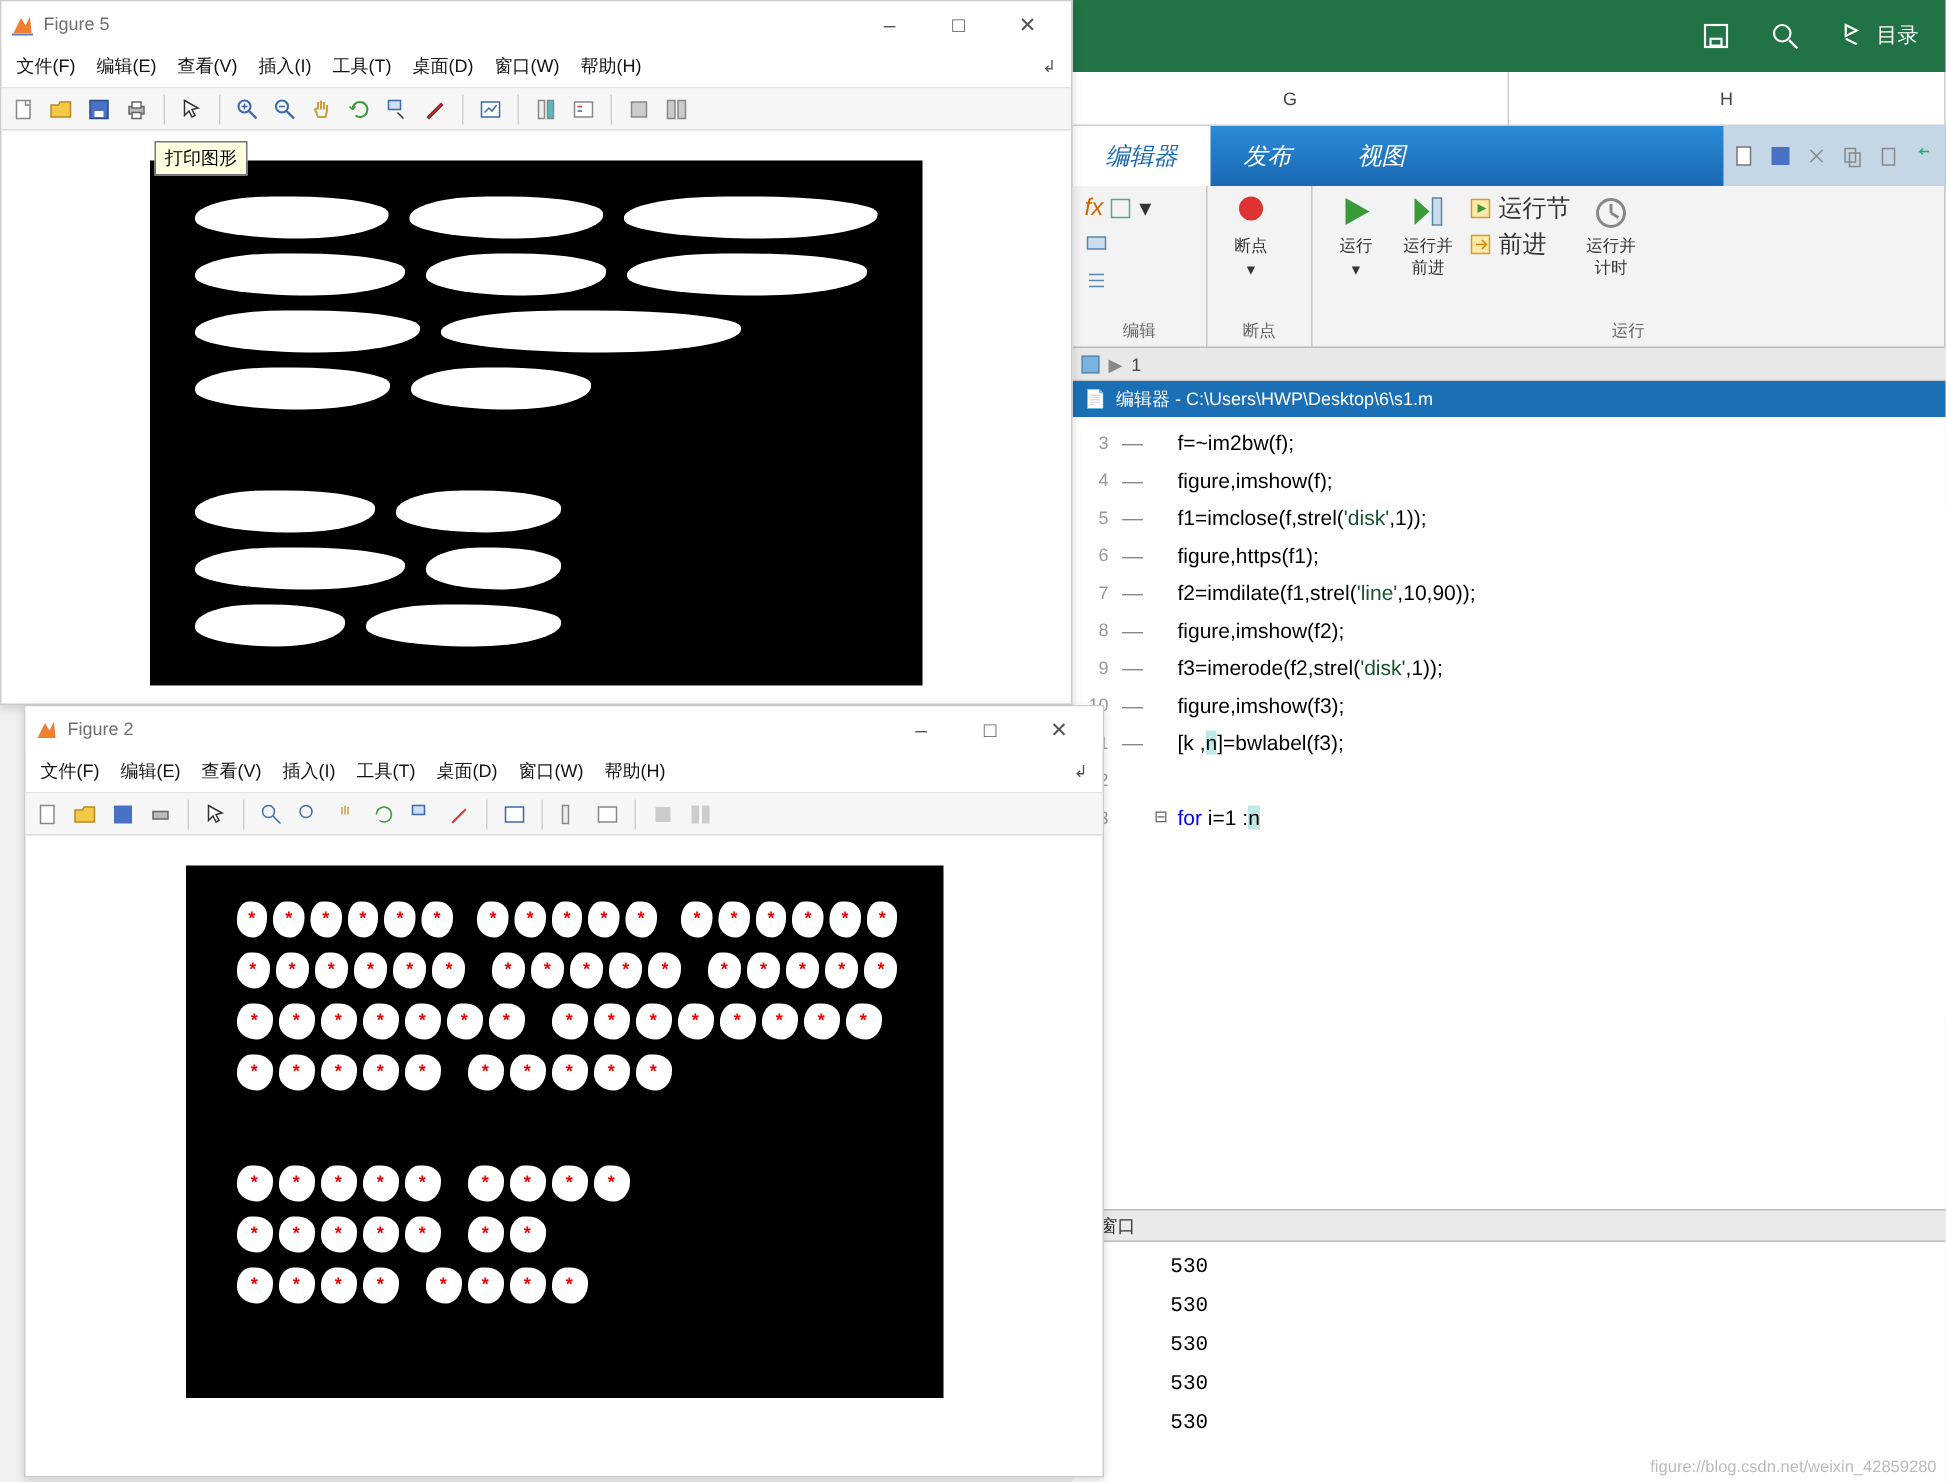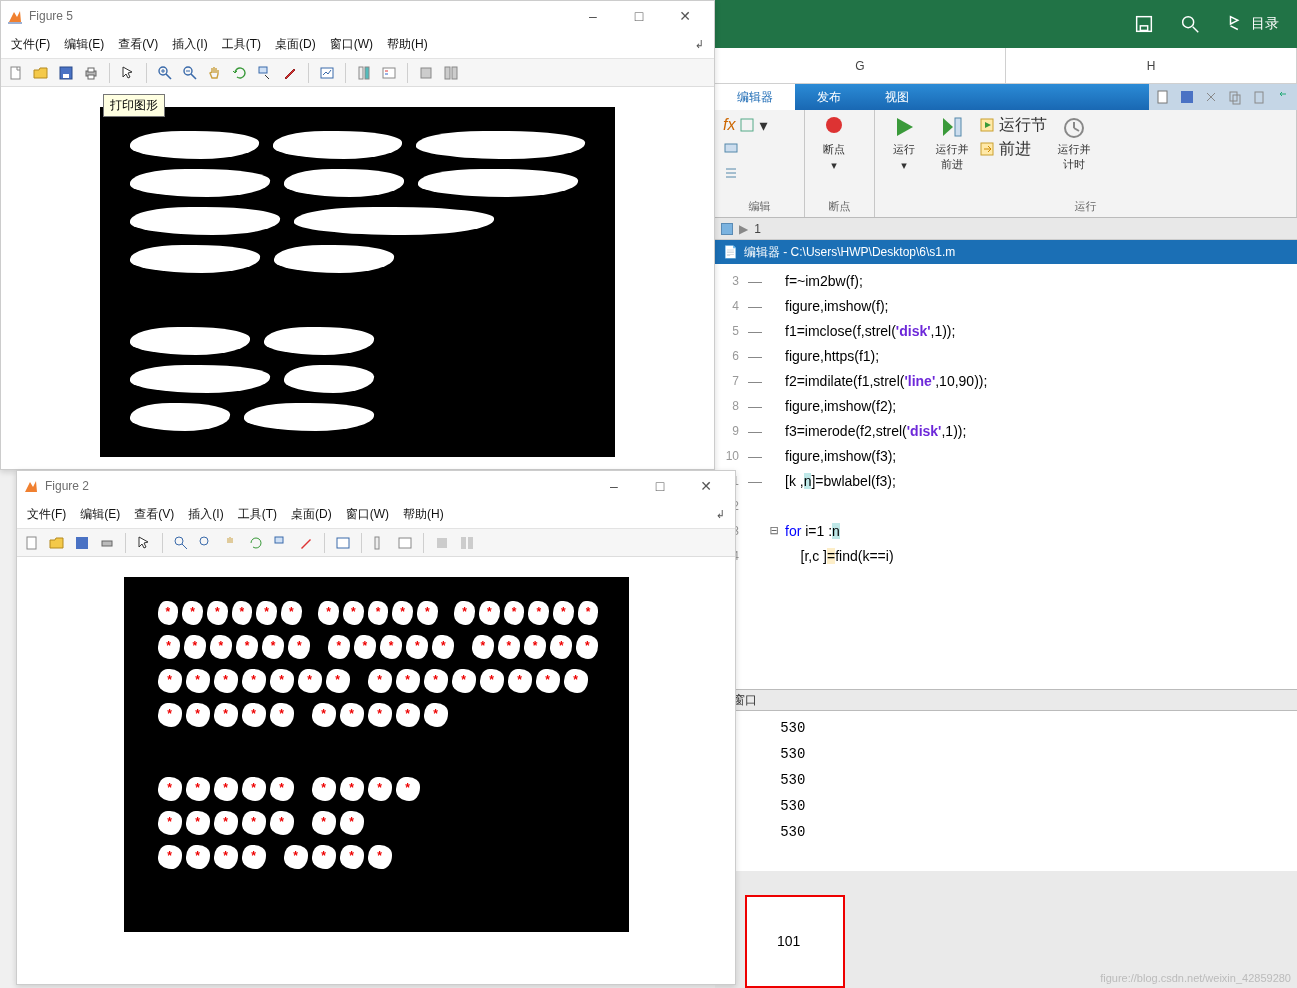--- a/index.html
+++ b/index.html
@@ -41,21 +41,21 @@
 
 
 .excel-strip { position: absolute; left: 715px; top: 0; width: 582px; height: 48px; background: #217346; display: flex; align-items: center; justify-content: flex-end; gap: 24px; padding-right: 18px; color: #fff; }
 .excel-strip svg { width: 22px; height: 22px; fill: none; stroke: #fff; stroke-width: 1.6; }
 .excel-mulu { display:flex; align-items:center; gap:4px; font-size:14px; }
 .excel-headers { position: absolute; left: 715px; top: 48px; width: 582px; height: 36px; background: #fff; display: flex; }
 .col-head { flex: 1; border-right: 1px solid #d0d0d0; border-bottom: 1px solid #d0d0d0; display: flex; align-items: center; justify-content: center; font-size: 12px; color: #444; }
 
 
 .matlab-region { position: absolute; left: 715px; top: 84px; right: 0; bottom: 0; background: #eaeaea; display: flex; flex-direction: column; }
-.toolstrip-tabs { height: 26px; background: linear-gradient(#2b8bd6,#1968b3); display: flex; font-size: 12px; }
+.toolstrip-tabs { height: 40px; background: linear-gradient(#2b8bd6,#1968b3); display: flex; font-size: 16px; font-style: italic; }
 .toolstrip-tabs .tab { padding: 0 22px; display: flex; align-items: center; color: #fff; }
 .toolstrip-tabs .tab.active { background: #fff; color: #1968b3; }
 .toolstrip-tabs .flex { flex:1; }
 .toolstrip-tabs .quick { display:flex; align-items:center; gap:8px; padding:0 6px; background:#c5d6e6; }
 .toolstrip-tabs .quick svg { width:16px; height:16px; }
 
 .toolstrip-body { height: 108px; background: #f3f3f3; border-bottom: 1px solid #bbb; display: flex; font-size: 11px; color: #333; }
 .ts-section { border-right: 1px solid #c7c7c7; display: flex; flex-direction: column; padding: 4px 8px 0 8px; }
 .ts-section .title { text-align: center; color: #666; font-size: 11px; margin-top: auto; padding-bottom: 3px; }
 .ts-row { display: flex; gap: 6px; align-items: flex-start; }
@@ -75,21 +75,21 @@
 .add-tab { width:22px; height:22px; border:1px solid #bfbfbf; background:#fff; display:flex; align-items:center; justify-content:center; font-size:14px; color:#555; border-radius:3px; }
 
 .code-area { flex: 1; background: #fff; font-family: "Consolas","Courier New",monospace; font-size: 14px; overflow: hidden; display: flex; flex-direction: column; }
 .code-lines { padding: 4px 0; }
 .code-line { display: flex; align-items: center; height: 25px; white-space: pre; }
 .code-line .gutter { width: 28px; text-align: right; color: #999; font-size: 12px; padding-right: 4px; }
 .code-line .dash { width: 24px; text-align: center; color: #888; }
 .code-line .fold { width:14px; text-align:center; color:#666; font-size:11px; }
 .code-line .code { padding-left: 4px; }
 .kw { color: #0000ff; }
-.str { color: #6d28d9; font-weight: bold; }
+.str { color: #14532d; }
 .hl1 { background: #fdeec8; }
 .hl-cyan { background: #bfe8e8; }
 
 .cmdwin-label { height: 22px; background: #eaeaea; border-top: 1px solid #bbb; border-bottom: 1px solid #bbb; font-size: 12px; color: #333; display:flex; align-items:center; padding-left:6px; }
 .cmd-output { background: #fff; font-family: "Consolas","Courier New",monospace; font-size: 14px; padding: 4px 0 4px 40px; line-height: 26px; white-space: pre; height: 160px; }
 
 .ans-box { border: 2px solid #e00; padding: 36px 30px; font-family: "Consolas","Courier New",monospace; font-size: 14px; background: #fff; width: 100px; margin: 24px 0 0 30px; }
 
 .watermark { position:absolute; right:6px; bottom:4px; font-size:11px; color:#bbb; z-index:50; }
 </style>
@@ -790,29 +790,25 @@
         <div class="code-line"><span class="gutter">4</span><span class="dash">—</span><span class="fold"></span><span class="code">figure,imshow(f);</span></div>
         <div class="code-line"><span class="gutter">5</span><span class="dash">—</span><span class="fold"></span><span class="code">f1=imclose(f,strel(<span class="str">'disk'</span>,1));</span></div>
         <div class="code-line"><span class="gutter">6</span><span class="dash">—</span><span class="fold"></span><span class="code">figure,https(f1);</span></div>
         <div class="code-line"><span class="gutter">7</span><span class="dash">—</span><span class="fold"></span><span class="code">f2=imdilate(f1,strel(<span class="str">'line'</span>,10,90));</span></div>
         <div class="code-line"><span class="gutter">8</span><span class="dash">—</span><span class="fold"></span><span class="code">figure,imshow(f2);</span></div>
         <div class="code-line"><span class="gutter">9</span><span class="dash">—</span><span class="fold"></span><span class="code">f3=imerode(f2,strel(<span class="str">'disk'</span>,1));</span></div>
         <div class="code-line"><span class="gutter">10</span><span class="dash">—</span><span class="fold"></span><span class="code">figure,imshow(f3);</span></div>
         <div class="code-line"><span class="gutter">11</span><span class="dash">—</span><span class="fold"></span><span class="code">[k ,<span class="hl-cyan">n</span>]=bwlabel(f3);</span></div>
         <div class="code-line"><span class="gutter">12</span><span class="dash"></span><span class="fold"></span><span class="code"></span></div>
         <div class="code-line"><span class="gutter">13</span><span class="dash"></span><span class="fold">⊟</span><span class="code"><span class="kw">for</span> i=1 :<span class="hl-cyan">n</span></span></div>
-        <div class="code-line"><span class="gutter">14</span><span class="dash"></span><span class="fold"></span><span class="code">    [r,c ]<span class="hl1">=</span>find(k==i)</span></div>
       </div>
   </div>
 
   <div class="cmdwin-label">行窗口</div>
   <div class="cmd-output" id="cmdOut">   530
    530
    530
    530
    530</div>
 
-  <div class="ans-box">
-    <span>101</span>
-  </div>
 </div>
 
 <div class="watermark">figure://blog.csdn.net/weixin_42859280</div>
 
 </body></html>

